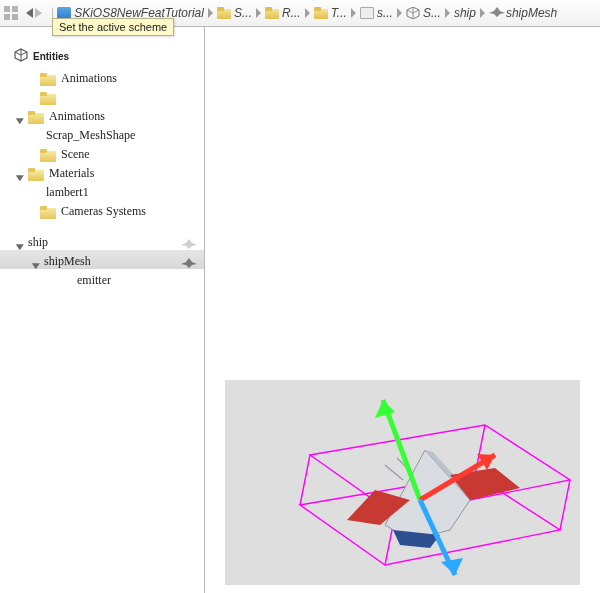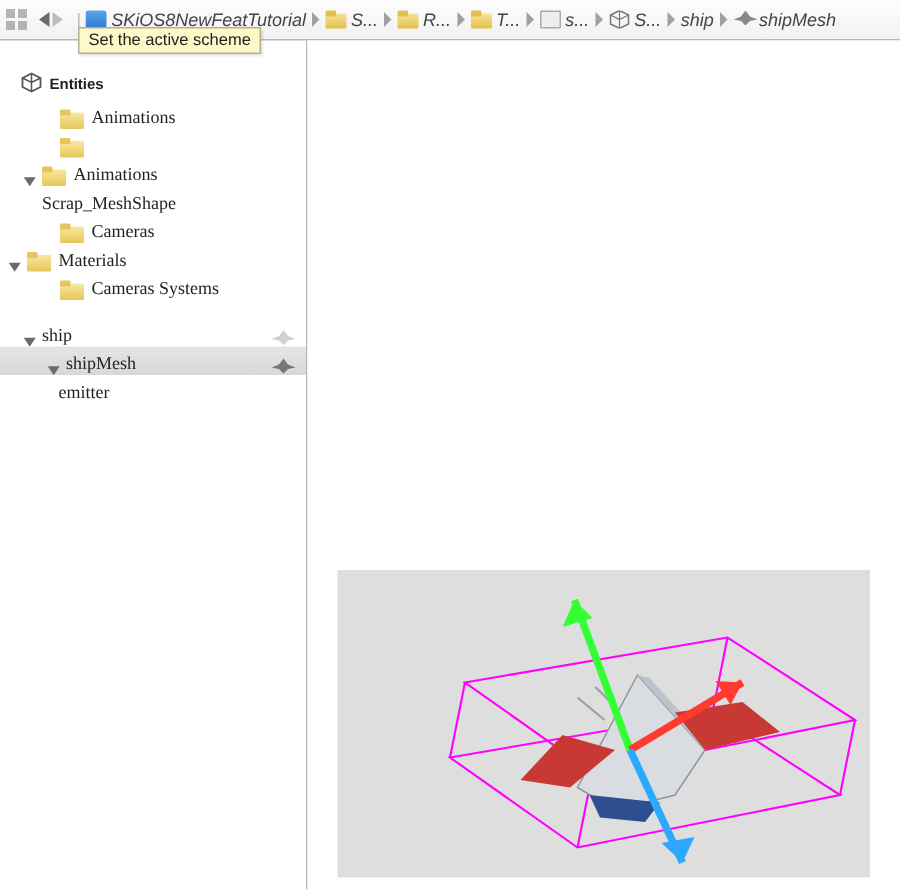--- a/index.html
+++ b/index.html
@@ -112,21 +112,21 @@
 
   .tree { padding: 2px 0 10px 0; }
   .row {
     display:flex; align-items:flex-end;
     height: 19px;
     padding-left: 14px;
     position: relative;
     font-family: Liberation Serif, serif;
   }
   .row.indent1 { padding-left: 30px; }
-  .row.indent2 { padding-left: 28px; }
+  .row.indent2 { padding-left: 46px; }
   .row.selected { background: linear-gradient(#e5e5e5,#d8d8d8); }
   .disclose {
     width:0;height:0; margin-right:4px;
     border-top:4px solid transparent;
     border-bottom:4px solid transparent;
     border-left:6px solid #6b6b6b;
     transform-origin: 30% 50%;
   }
   .disclose.open { transform: rotate(90deg); }
   .disclose.hidden { visibility:hidden; }
@@ -250,26 +250,29 @@
         <span class="disclose open"></span>
         <span class="fic folder-ic"></span>
         <span class="label">Animations</span>
       </div>
       <div class="row indent2">
         <span class="label">Scrap_MeshShape</span>
       </div>
       <div class="row indent1">
         <span class="disclose hidden"></span>
         <span class="fic folder-ic"></span>
-        <span class="label">Cameras</span>
-      </div>
-      <div class="row" style="padding-left:8px">
+        <span class="label">Scene</span>
+      </div>
+      <div class="row" style="padding-left:18px">
         <span class="disclose open"></span>
         <span class="fic folder-ic"></span>
         <span class="label">Materials</span>
+      </div>
+      <div class="row indent2">
+        <span class="label">lambert1</span>
       </div>
       <div class="row indent1">
         <span class="disclose hidden"></span>
         <span class="fic folder-ic"></span>
         <span class="label">Cameras Systems</span>
       </div>
     </div>
 
 
     <div class="tree">
@@ -284,21 +287,21 @@
       </div>
       <div class="row selected" style="padding-left:34px">
         <span class="disclose open"></span>
         <span class="label">shipMesh</span>
         <span class="ship-glyph strong">
           <svg width="18" height="12" viewBox="0 0 18 12">
               <path d="M9 1 L12 5 L17 7 L12 8 L9 11 L6 8 L1 7 L6 5 Z" fill="#666"></path>
             </svg>
         </span>
       </div>
-      <div class="row" style="padding-left:39px">
+      <div class="row" style="padding-left:77px">
         <span class="label">emitter</span>
       </div>
     </div>
 
   </div>
 
   <div class="viewport">
     <div class="scene-box">
       <svg class="scene-svg" viewBox="0 0 355 205">
 

